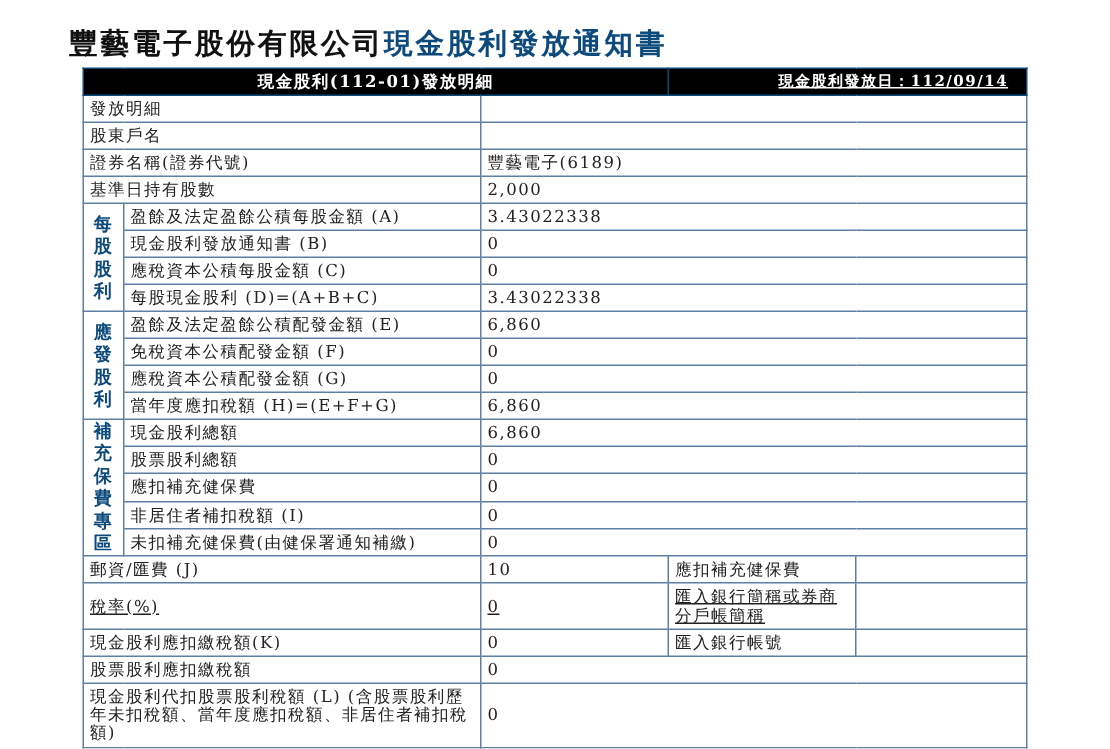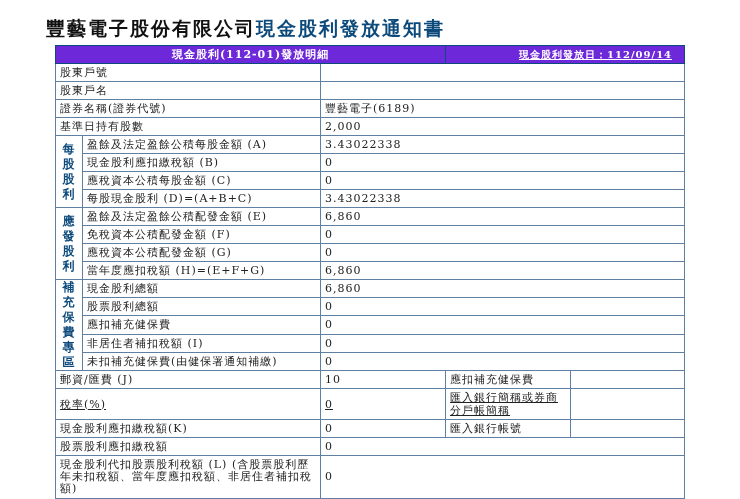--- a/index.html
+++ b/index.html
@@ -6,21 +6,21 @@
   body { width:740px; height:499px; overflow:hidden; position:relative;
          font-family:"DejaVu Serif","Liberation Serif",serif; color:#222; }
   .doc-title { position:absolute; left:46px; top:16px; font-size:19px; font-weight:bold;
                letter-spacing:2px; white-space:nowrap; }
   .doc-title .co { color:#111; }
   .doc-title .sub { color:#0d4a7c; }
   table.form { position:absolute; left:55px; top:45px; width:629px;
                border-collapse:collapse; table-layout:fixed; font-size:11px; }
   table.form td { border:1px solid #5f7fa3; padding:0 4px; height:17px; line-height:13px;
                   vertical-align:middle; white-space:nowrap; overflow:hidden; letter-spacing:1px; }
-  table.form tr.hdr td { background:#6d28d9; color:#ffffff; border-color:#0d4a7c; height:17px;
+  table.form tr.hdr td { background:#000000; color:#ffffff; border-color:#0d4a7c; height:17px;
                          font-weight:bold;margin-top:36px; }
   .hdr-title { text-align:center; }
   .hdr-date { text-align:right; padding-right:12px !important; font-weight:normal; font-size:10px;text-decoration:underline; }
   td.grp { text-align:center; color:#0d4a7c; font-weight:bold; font-size:12px;
            line-height:15px !important; white-space:normal !important; padding:0 !important; }
   td.grp span { display:block; }
   td.tall { height:30px !important; white-space:normal !important; line-height:13px !important;text-decoration:underline; }
   td.tall3 { height:42px !important; white-space:normal !important; line-height:12px !important; }
   .outer-bottom td { border-bottom:2px solid #0d4a7c; }
 </style>
@@ -38,21 +38,21 @@
       <col style="width:125px">
       <col style="width:125px">
       <col style="width:114px">
   </colgroup>
   <tbody>
       <tr class="hdr">
     <td colspan="3" class="hdr-title">現金股利(112-01)發放明細</td>
     <td colspan="2" class="hdr-date">現金股利發放日：112/09/14</td>
   </tr>
   <tr>
-    <td colspan="2">股東戶號</td>
+    <td colspan="2">發放明細</td>
     <td colspan="3"></td>
   </tr>
   <tr>
     <td colspan="2">股東戶名</td>
     <td colspan="3"></td>
   </tr>
   <tr>
     <td colspan="2">證券名稱(證券代號)</td>
     <td colspan="3">豐藝電子(6189)</td>
   </tr>
@@ -65,21 +65,21 @@
     <td rowspan="4" class="grp">
       <span>每</span>
           <span>股</span>
           <span>股</span>
           <span>利</span>
     </td>
     <td>盈餘及法定盈餘公積每股金額 (A)</td>
     <td colspan="3">3.43022338</td>
   </tr>
   <tr>
-    <td>現金股利應扣繳稅額 (B)</td>
+    <td>現金股利發放通知書 (B)</td>
     <td colspan="3">0</td>
   </tr>
   <tr>
     <td>應稅資本公積每股金額 (C)</td>
     <td colspan="3">0</td>
   </tr>
   <tr>
     <td>每股現金股利 (D)=(A+B+C)</td>
     <td colspan="3">3.43022338</td>
   </tr>

